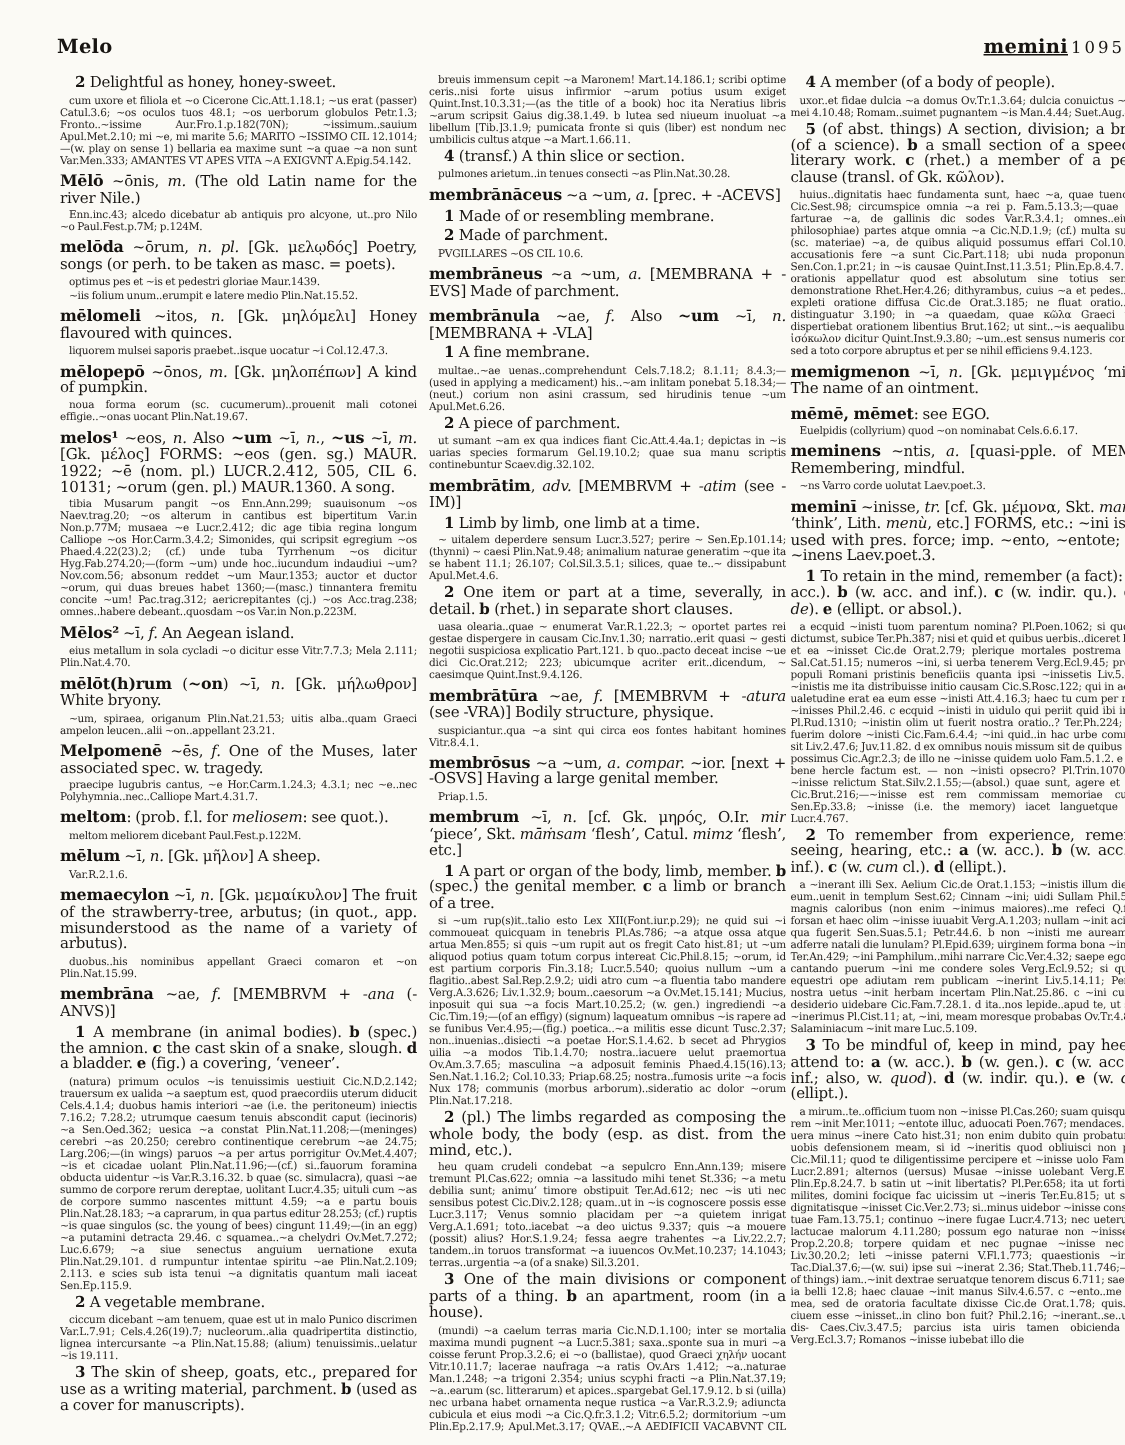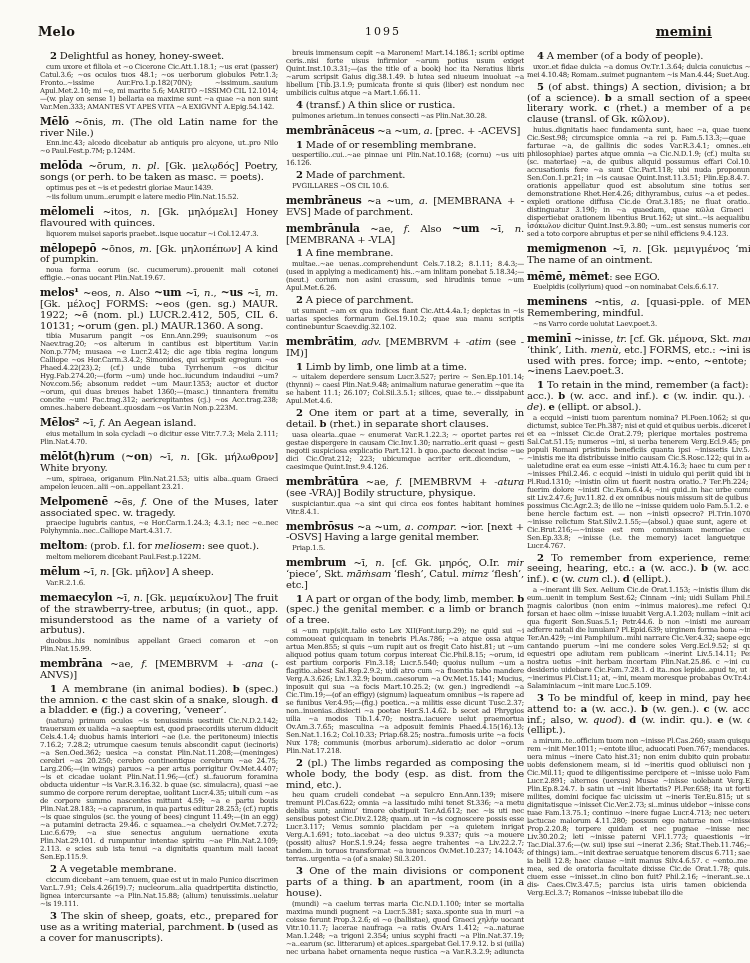--- a/index.html
+++ b/index.html
@@ -6,21 +6,21 @@
   body{
     width:750px;height:963px;position:relative;overflow:hidden;
     background:#fbfaf5;
     font-family:"DejaVu Serif","Liberation Serif",serif;
     color:#171411;
   }
   .page-header{position:absolute;top:24px;left:0;width:750px;height:20px;}
   .hdr-word{font-weight:bold;font-size:13px;letter-spacing:.2px;}
   .hdr-left{position:absolute;left:38px;top:0;}
   .hdr-right{position:absolute;right:38px;top:0;text-decoration:underline;}
-  .hdr-page{position:absolute;left:16px;right:0;text-align:center;top:1px;
+  .hdr-page{position:absolute;left:16px;right:0;text-align:right;top:1px;
     font-size:11px;letter-spacing:2px;}
   .col{
     position:absolute;top:48px;height:908px;overflow:hidden;
     text-align:justify;letter-spacing:-0.15px;word-spacing:-0.3px;margin-left:30px;
   }
   .col-1{left:10px;width:238px;}
   .col-2{left:256px;width:238px;}
   .col-3{left:497px;width:248px;}
   .col p{margin:0;padding:0;}
   p.head{font-size:10px;line-height:10.8px;margin-top:5px;text-indent:0;}
@@ -67,25 +67,24 @@
     <p class="quote"><span>duobus..his nominibus appellant Graeci comaron et ~on Plin.Nat.15.99.</span></p>
     <p class="head"><span class="b">membrāna</span><span> ~ae, </span><span class="i">f.</span><span> [MEMBRVM + </span><span class="i">-ana</span><span> (-ANVS)]</span></p>
     <p class="sense"><span class="b">1 </span><span>A membrane (in animal bodies). </span><span class="b">b </span><span>(spec.) the amnion. </span><span class="b">c </span><span>the cast skin of a snake, slough. </span><span class="b">d </span><span>a bladder. </span><span class="b">e </span><span>(fig.) a covering, ‘veneer’.</span></p>
     <p class="quote"><span>(natura) primum oculos ~is tenuissimis uestiuit Cic.N.D.2.142; trauersum ex ualida ~a saeptum est, quod praecordiis uterum diducit Cels.4.1.4; duobus hamis interiori ~ae (i.e. the peritoneum) iniectis 7.16.2; 7.28.2; utrumque caesum tenuis abscondit caput (iecinoris) ~a Sen.Oed.362; uesica ~a constat Plin.Nat.11.208;—(meninges) cerebri ~as 20.250; cerebro continentique cerebrum ~ae 24.75; Larg.206;—(in wings) paruos ~a per artus porrigitur Ov.Met.4.407; ~is et cicadae uolant Plin.Nat.11.96;—(cf.) si..fauorum foramina obducta uidentur ~is Var.R.3.16.32. b quae (sc. simulacra), quasi ~ae summo de corpore rerum dereptae, uolitant Lucr.4.35; uituli cum ~as de corpore summo nascentes mittunt 4.59; ~a e partu bouis Plin.Nat.28.183; ~a caprarum, in qua partus editur 28.253; (cf.) ruptis ~is quae singulos (sc. the young of bees) cingunt 11.49;—(in an egg) ~a putamini detracta 29.46. c squamea..~a chelydri Ov.Met.7.272; Luc.6.679; ~a siue senectus anguium uernatione exuta Plin.Nat.29.101. d rumpuntur intentae spiritu ~ae Plin.Nat.2.109; 2.113. e scies sub ista tenui ~a dignitatis quantum mali iaceat Sen.Ep.115.9.</span></p>
     <p class="sense"><span class="b">2 </span><span>A vegetable membrane.</span></p>
     <p class="quote"><span>ciccum dicebant ~am tenuem, quae est ut in malo Punico discrimen Var.L.7.91; Cels.4.26(19).7; nucleorum..alia quadripertita distinctio, lignea intercursante ~a Plin.Nat.15.88; (alium) tenuissimis..uelatur ~is 19.111.</span></p>
     <p class="sense"><span class="b">3 </span><span>The skin of sheep, goats, etc., prepared for use as a writing material, parchment. </span><span class="b">b </span><span>(used as a cover for manuscripts).</span></p>
   </div>
 <div class="col col-2">
     <p class="quote"><span>breuis immensum cepit ~a Maronem! Mart.14.186.1; scribi optime ceris..nisi forte uisus infirmior ~arum potius usum exiget Quint.Inst.10.3.31;—(as the title of a book) hoc ita Neratius libris ~arum scripsit Gaius dig.38.1.49. b lutea sed niueum inuoluat ~a libellum [Tib.]3.1.9; pumicata fronte si quis (liber) est nondum nec umbilicis cultus atque ~a Mart.1.66.11.</span></p>
-    <p class="sense"><span class="b">4 </span><span>(transf.) A thin slice or rustica.</span></p>
+    <p class="sense"><span class="b">4 </span><span>(transf.) A thin slice or section.</span></p>
     <p class="quote"><span>pulmones arietum..in tenues consecti ~as Plin.Nat.30.28.</span></p>
     <p class="head"><span class="b">membrānāceus</span><span> ~a ~um, </span><span class="i">a.</span><span> [prec. + -ACEVS]</span></p>
     <p class="sense"><span class="b">1 </span><span>Made of or resembling membrane.</span></p>
-    <p class="quote"><span>uespertilio..cui..~ae pinnae uni Plin.Nat.10.168; (cornu) ~us uiti 16.126.</span></p>
     <p class="sense"><span class="b">2 </span><span>Made of parchment.</span></p>
     <p class="quote"><span>PVGILLARES ~OS CIL 10.6.</span></p>
     <p class="head"><span class="b">membrāneus</span><span> ~a ~um, </span><span class="i">a.</span><span> [MEMBRANA + -EVS]  Made of parchment.</span></p>
     <p class="head"><span class="b">membrānula</span><span> ~ae, </span><span class="i">f.</span><span>  Also </span><span class="b">~um</span><span> ~ī, </span><span class="i">n.</span><span> [MEMBRANA + -VLA]</span></p>
     <p class="sense"><span class="b">1 </span><span>A fine membrane.</span></p>
     <p class="quote"><span>multae..~ae uenas..comprehendunt Cels.7.18.2; 8.1.11; 8.4.3;—(used in applying a medicament) his..~am inlitam ponebat 5.18.34;—(neut.) corium non asini crassum, sed hirudinis tenue ~um Apul.Met.6.26.</span></p>
     <p class="sense"><span class="b">2 </span><span>A piece of parchment.</span></p>
     <p class="quote"><span>ut sumant ~am ex qua indices fiant Cic.Att.4.4a.1; depictas in ~is uarias species formarum Gel.19.10.2; quae sua manu scriptis continebuntur Scaev.dig.32.102.</span></p>
     <p class="head"><span class="b">membrātim</span><span>, </span><span class="i">adv.</span><span> [MEMBRVM + </span><span class="i">-atim</span><span> (see -IM)]</span></p>
     <p class="sense"><span class="b">1 </span><span>Limb by limb, one limb at a time.</span></p>

